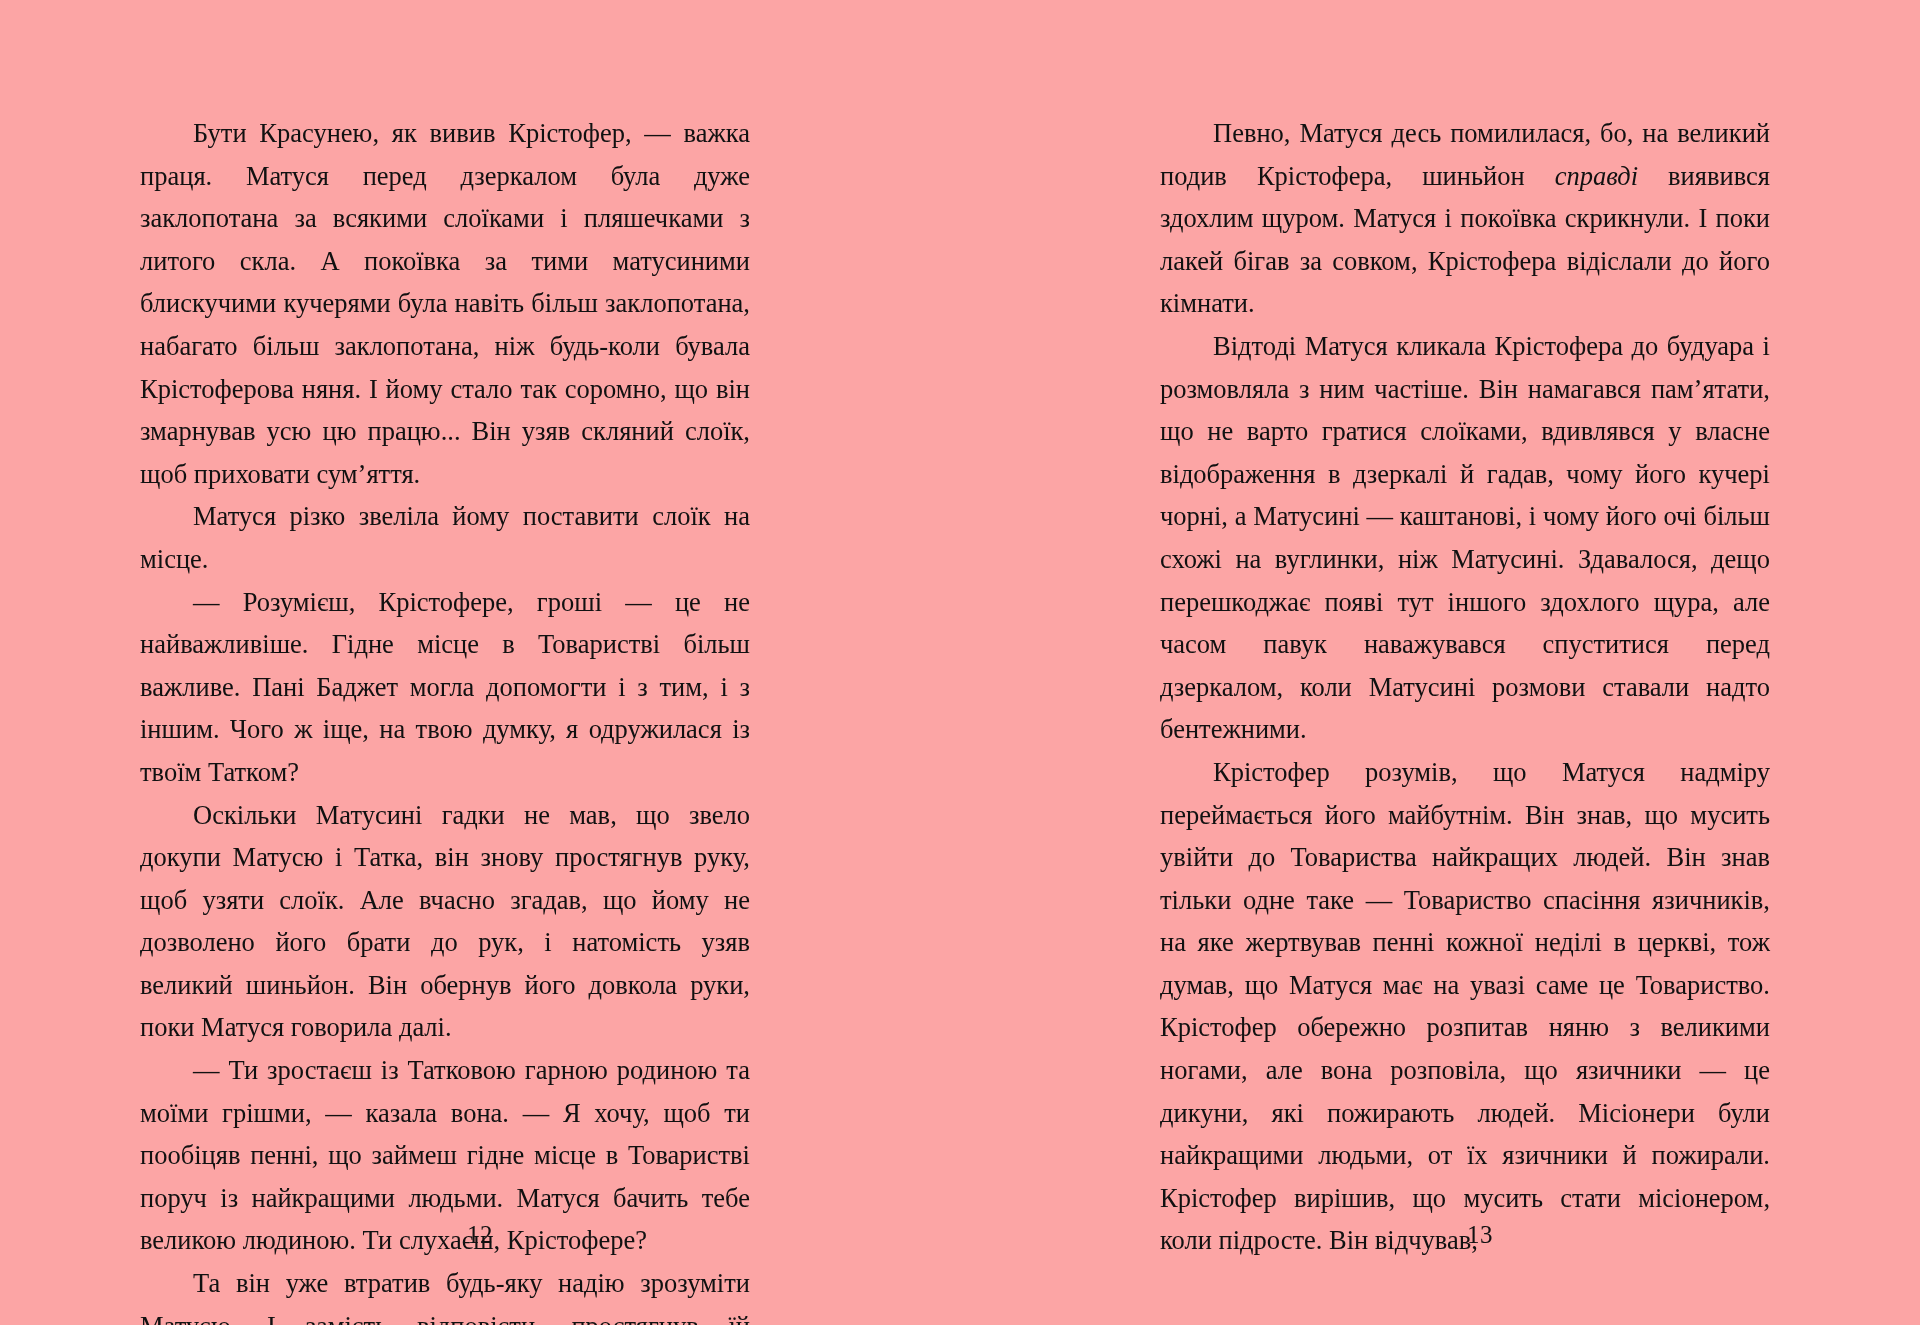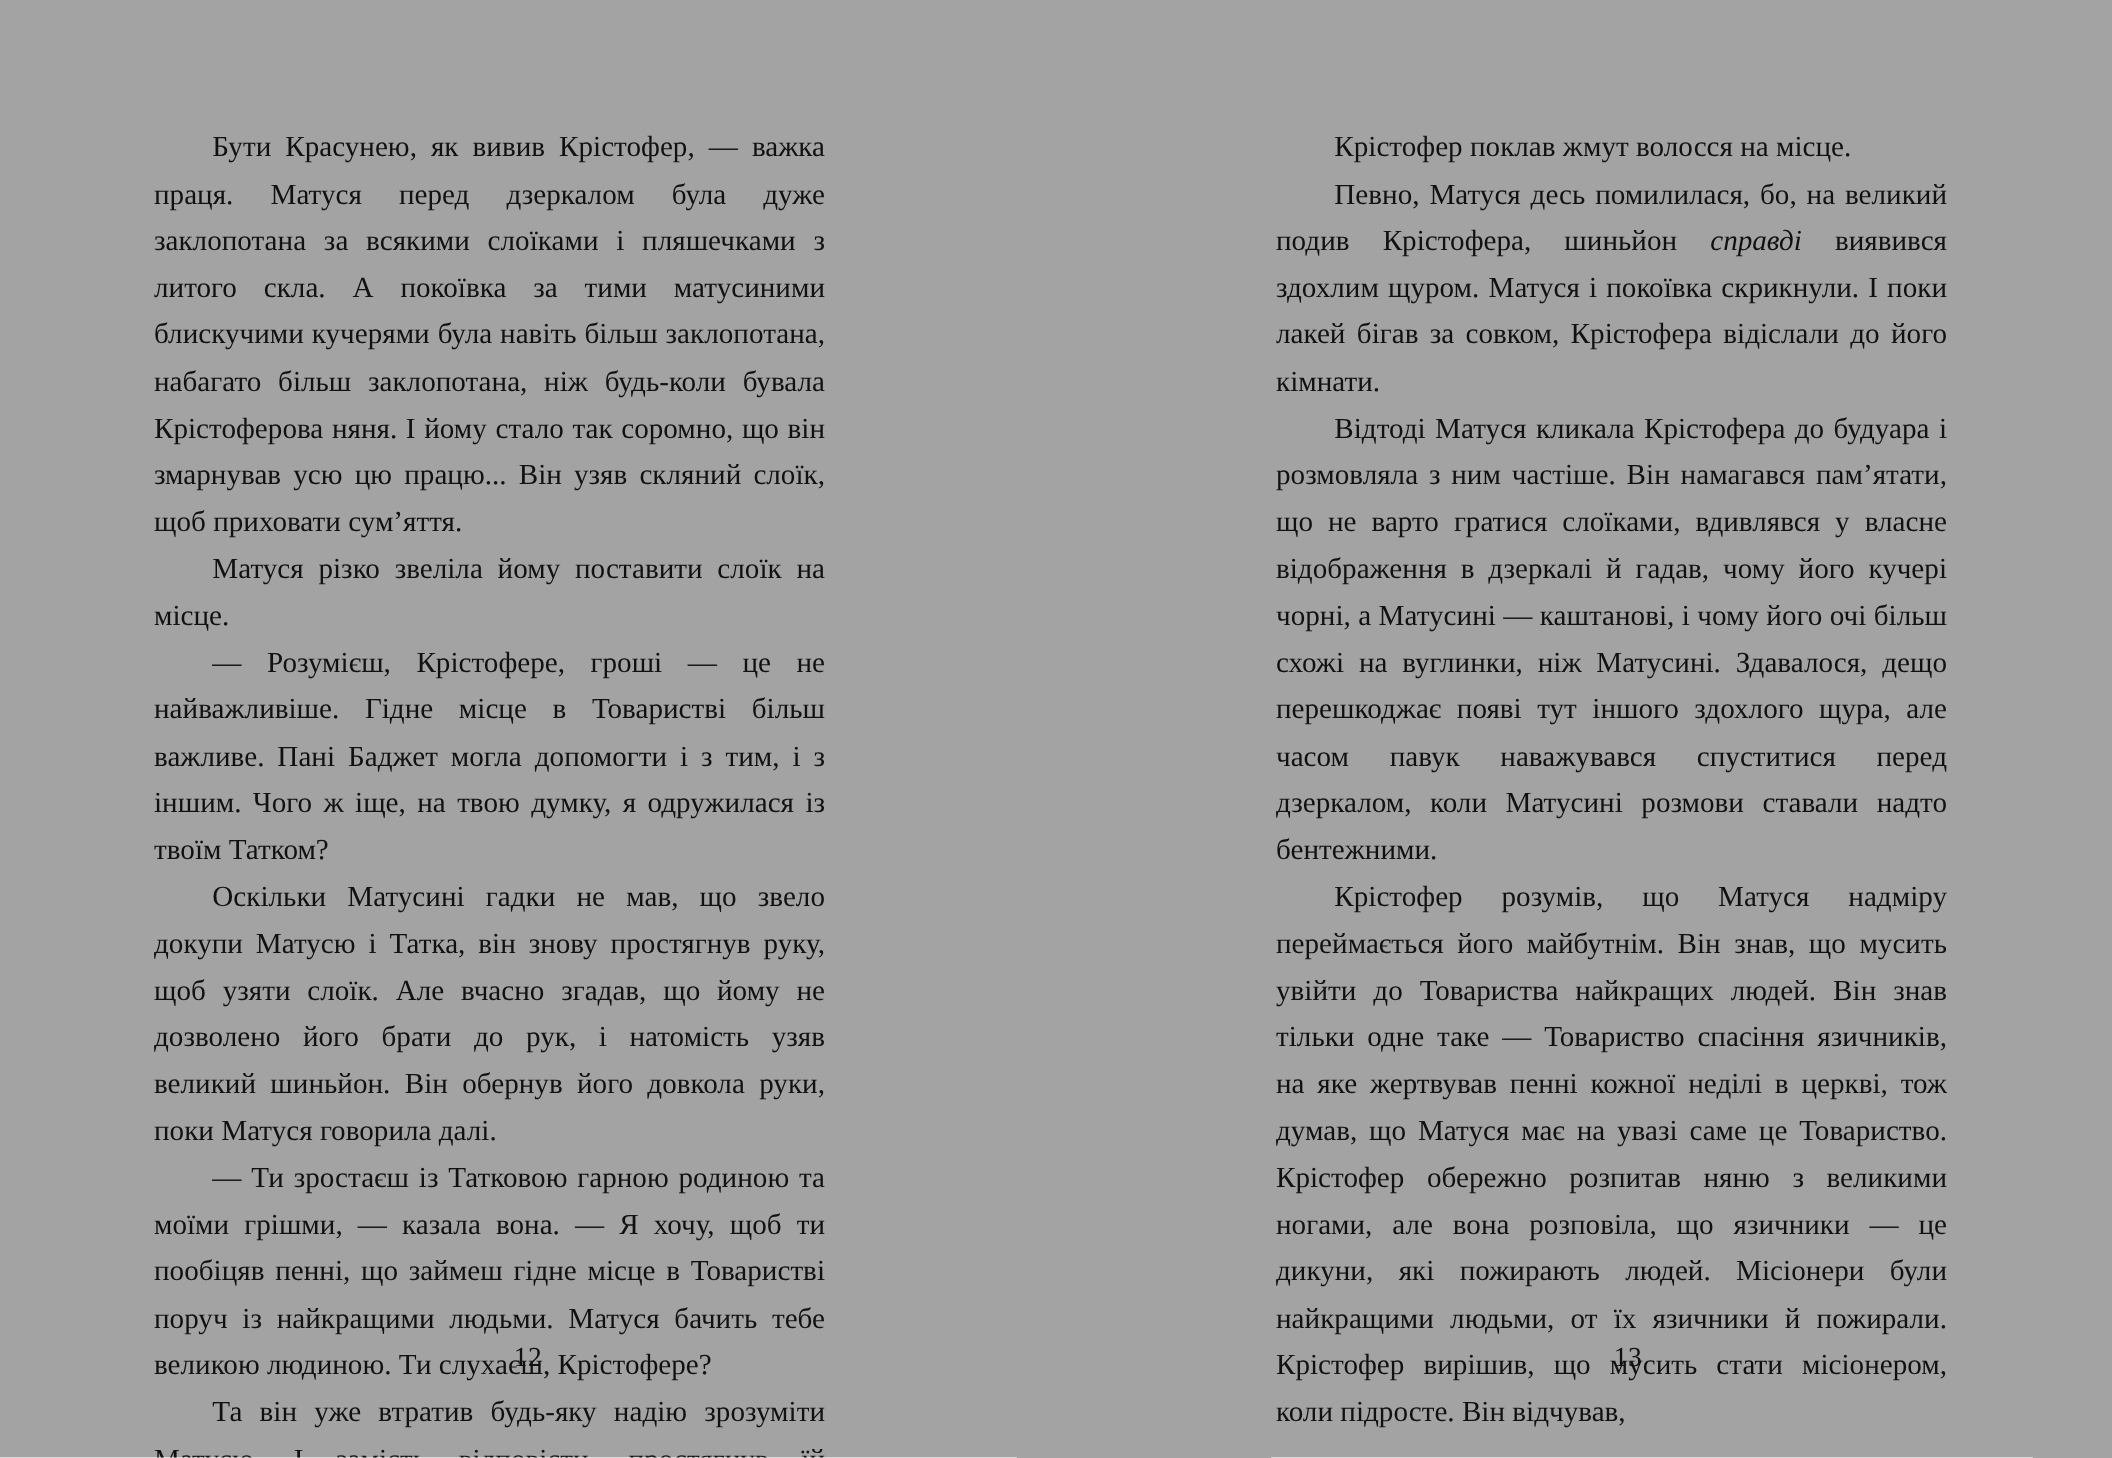--- a/index.html
+++ b/index.html
@@ -12,21 +12,21 @@
     height: 1325px;
     font-family: "Liberation Serif", "DejaVu Serif", serif;
     color: #111111;
     overflow: hidden;
   }
 
   .spread {
     position: relative;
     width: 1920px;
     height: 1325px;
-    background: #a3a3a3;
+    background: #fca5a5;
     display: flex;
     flex-direction: row;
     justify-content: flex-start;
   }
 
   .page {
     position: relative;
     box-sizing: border-box;
     width: 960px;
     height: 1325px;
@@ -103,21 +103,20 @@
       <p class="para">Та він уже втратив будь-яку надію зрозуміти Матусю. І замість відповісти, простягнув їй шиньйон.</p>
 
     </div>
     <div class="folio">12</div>
   </div>
 
   <div class="gutter"></div>
 
   <div class="page page-recto">
     <div class="text-block">
-      <p class="para">Крістофер поклав жмут волосся на місце.</p>
       <p class="para">Певно, Матуся десь помилилася, бо, на великий подив Крістофера, шиньйон <em class="it">справді</em> виявився здохлим щуром. Матуся і покоївка скрикнули. І поки лакей бігав за совком, Крістофера відіслали до його кімнати.</p>
       <p class="para">Відтоді Матуся кликала Крістофера до будуара і розмовляла з ним частіше. Він намагався пам’ятати, що не варто гратися слоїками, вдивлявся у власне відображення в дзеркалі й гадав, чому його кучері чорні, а Матусині — каштанові, і чому його очі більш схожі на вуглинки, ніж Матусині. Здавалося, дещо перешкоджає появі тут іншого здохлого щура, але часом павук наважувався спуститися перед дзеркалом, коли Матусині розмови ставали надто бентежними.</p>
       <p class="para">Крістофер розумів, що Матуся надміру переймається його майбутнім. Він знав, що мусить увійти до Товариства найкращих людей. Він знав тільки одне таке — Товариство спасіння язичників, на яке жертвував пенні кожної неділі в церкві, тож думав, що Матуся має на увазі саме це Товариство. Крістофер обережно розпитав няню з великими ногами, але вона розповіла, що язичники — це дикуни, які пожирають людей. Місіонери були найкращими людьми, от їх язичники й пожирали. Крістофер вирішив, що мусить стати місіонером, коли підросте. Він відчував,</p>
     </div>
     <div class="folio">13</div>
   </div>
 
 </div>
 
 </body></html>

